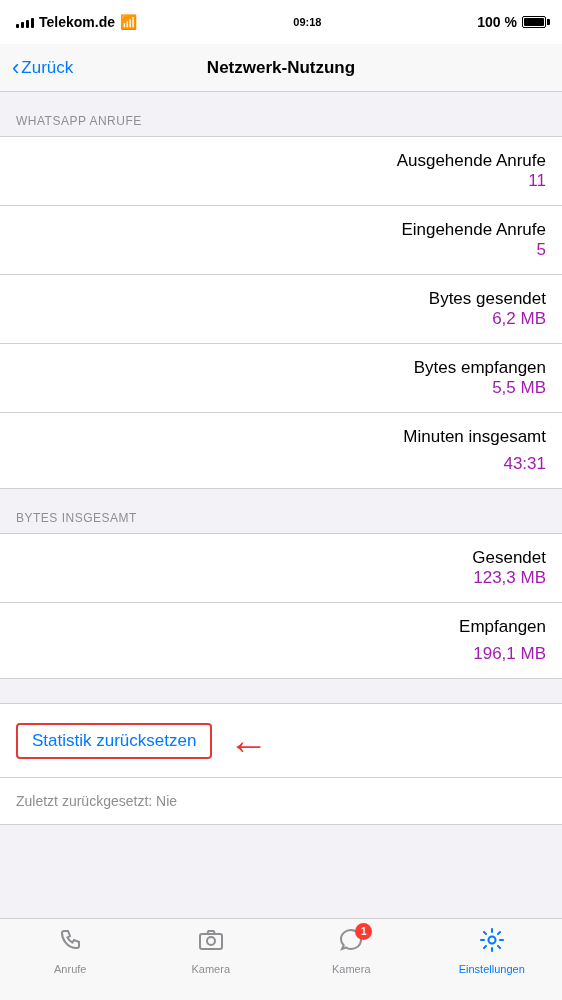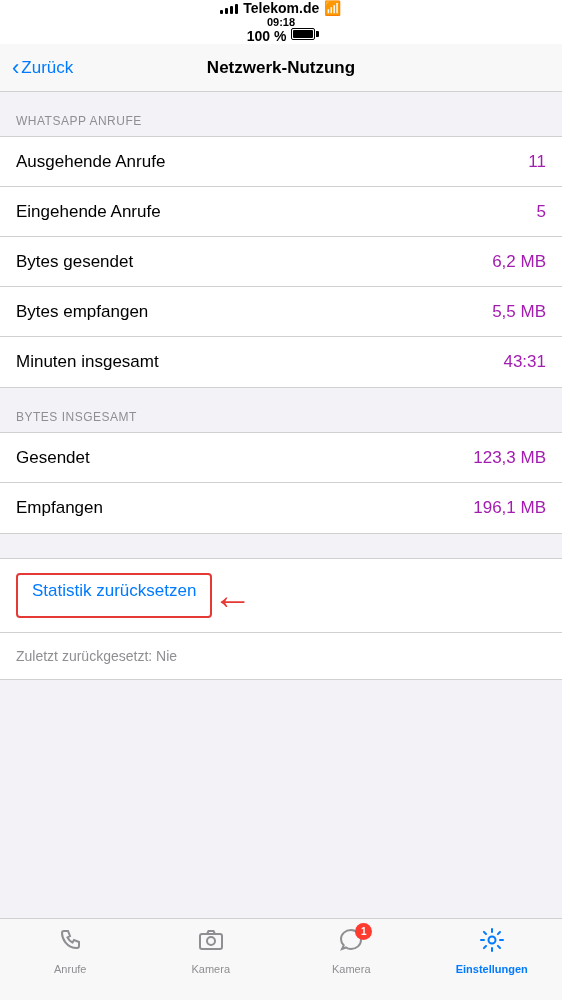--- a/index.html
+++ b/index.html
@@ -15,35 +15,35 @@
     
     .status-bar {
       background: #fff;
       height: 44px;
       display: flex;
       align-items: center;
       justify-content: space-between;
       padding: 0 16px;
       font-size: 15px;
       font-weight: 600;
-      flex-direction: column;
     }
     .status-bar-left {
       display: flex;
       align-items: center;
       gap: 5px;
       font-size: 14px;
       font-weight: 600;
     }
     .status-bar-center {
       font-size: 11px;
       font-weight: 600;
     }
     .status-bar-right {
       display: flex;
+      align-items: center;
       gap: 5px;
       font-size: 14px;
       font-weight: 600;
     }
     .signal-bars {
       display: flex;
       align-items: flex-end;
       gap: 2px;
       height: 12px;
     }
@@ -127,26 +127,27 @@
       letter-spacing: 0.5px;
       text-transform: uppercase;
     }
     .section-list {
       background: #fff;
       border-top: 1px solid #d0d0d0;
       border-bottom: 1px solid #d0d0d0;
     }
     .list-item {
       display: flex;
-      align-items: center;
+      align-items: flex-end;
       justify-content: space-between;
       padding: 14px 16px;
       border-bottom: 1px solid #d0d0d0;
       background: #fff;
       min-height: 50px;
+      flex-direction: column;
     }
     .list-item:last-child {
       border-bottom: none;
       gap: 7px;
     }
     .list-item-label {
       font-size: 17px;
       color: #000;
     }
     .list-item-value {
@@ -163,20 +164,22 @@
     }
     .reset-item {
       padding: 14px 16px;
       border-bottom: 1px solid #d0d0d0;
     }
     .reset-item:last-child {
       border-bottom: none;
     }
     .reset-button-row {
       display: flex;
+      align-items: center;
+      gap: 16px;
     }
     .reset-button-text {
       font-size: 17px;
       color: #007aff;
       cursor: pointer;
       border: 2px solid #e53935;
       padding: 6px 14px;
       border-radius: 4px;
     }
     .arrow-icon {
@@ -217,21 +220,20 @@
     }
     .tab-icon.active {
       color: #007aff;
     }
     .tab-label {
       font-size: 11px;
       color: #8e8e93;
     }
     .tab-label.active {
       color: #007aff;
-      font-weight: bold;
     }
     .tab-badge {
       position: absolute;
       top: -4px;
       right: -8px;
       background: #ff3b30;
       color: #fff;
       font-size: 10px;
       font-weight: 700;
       border-radius: 10px;

